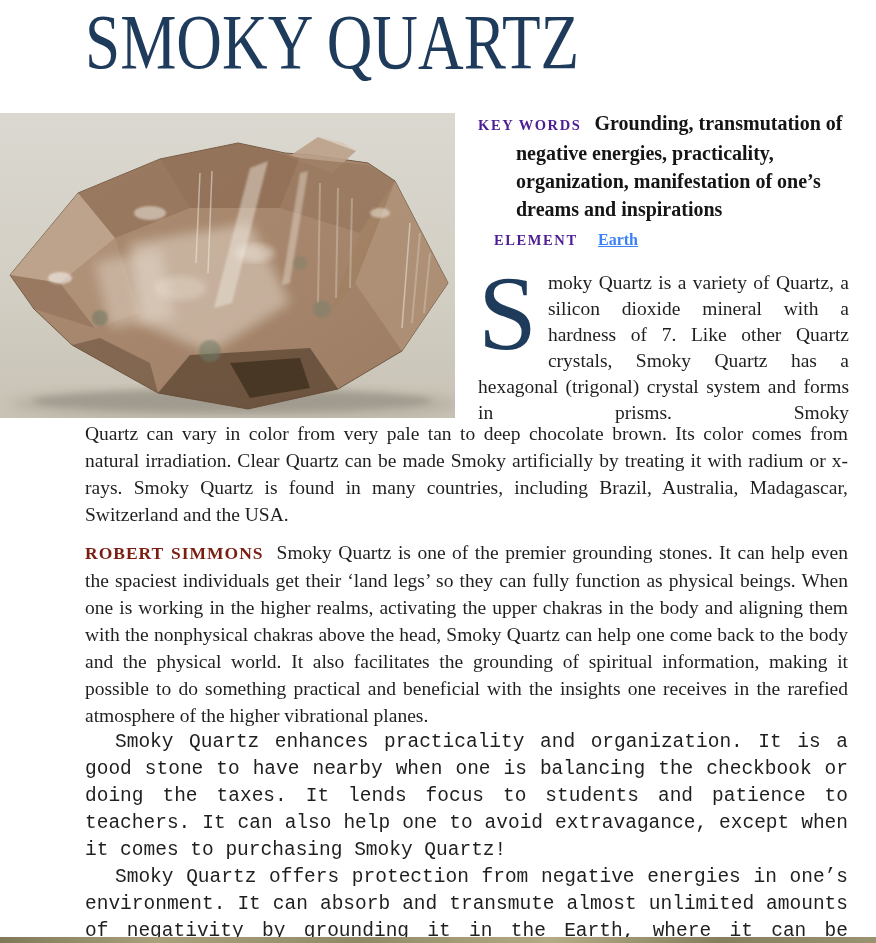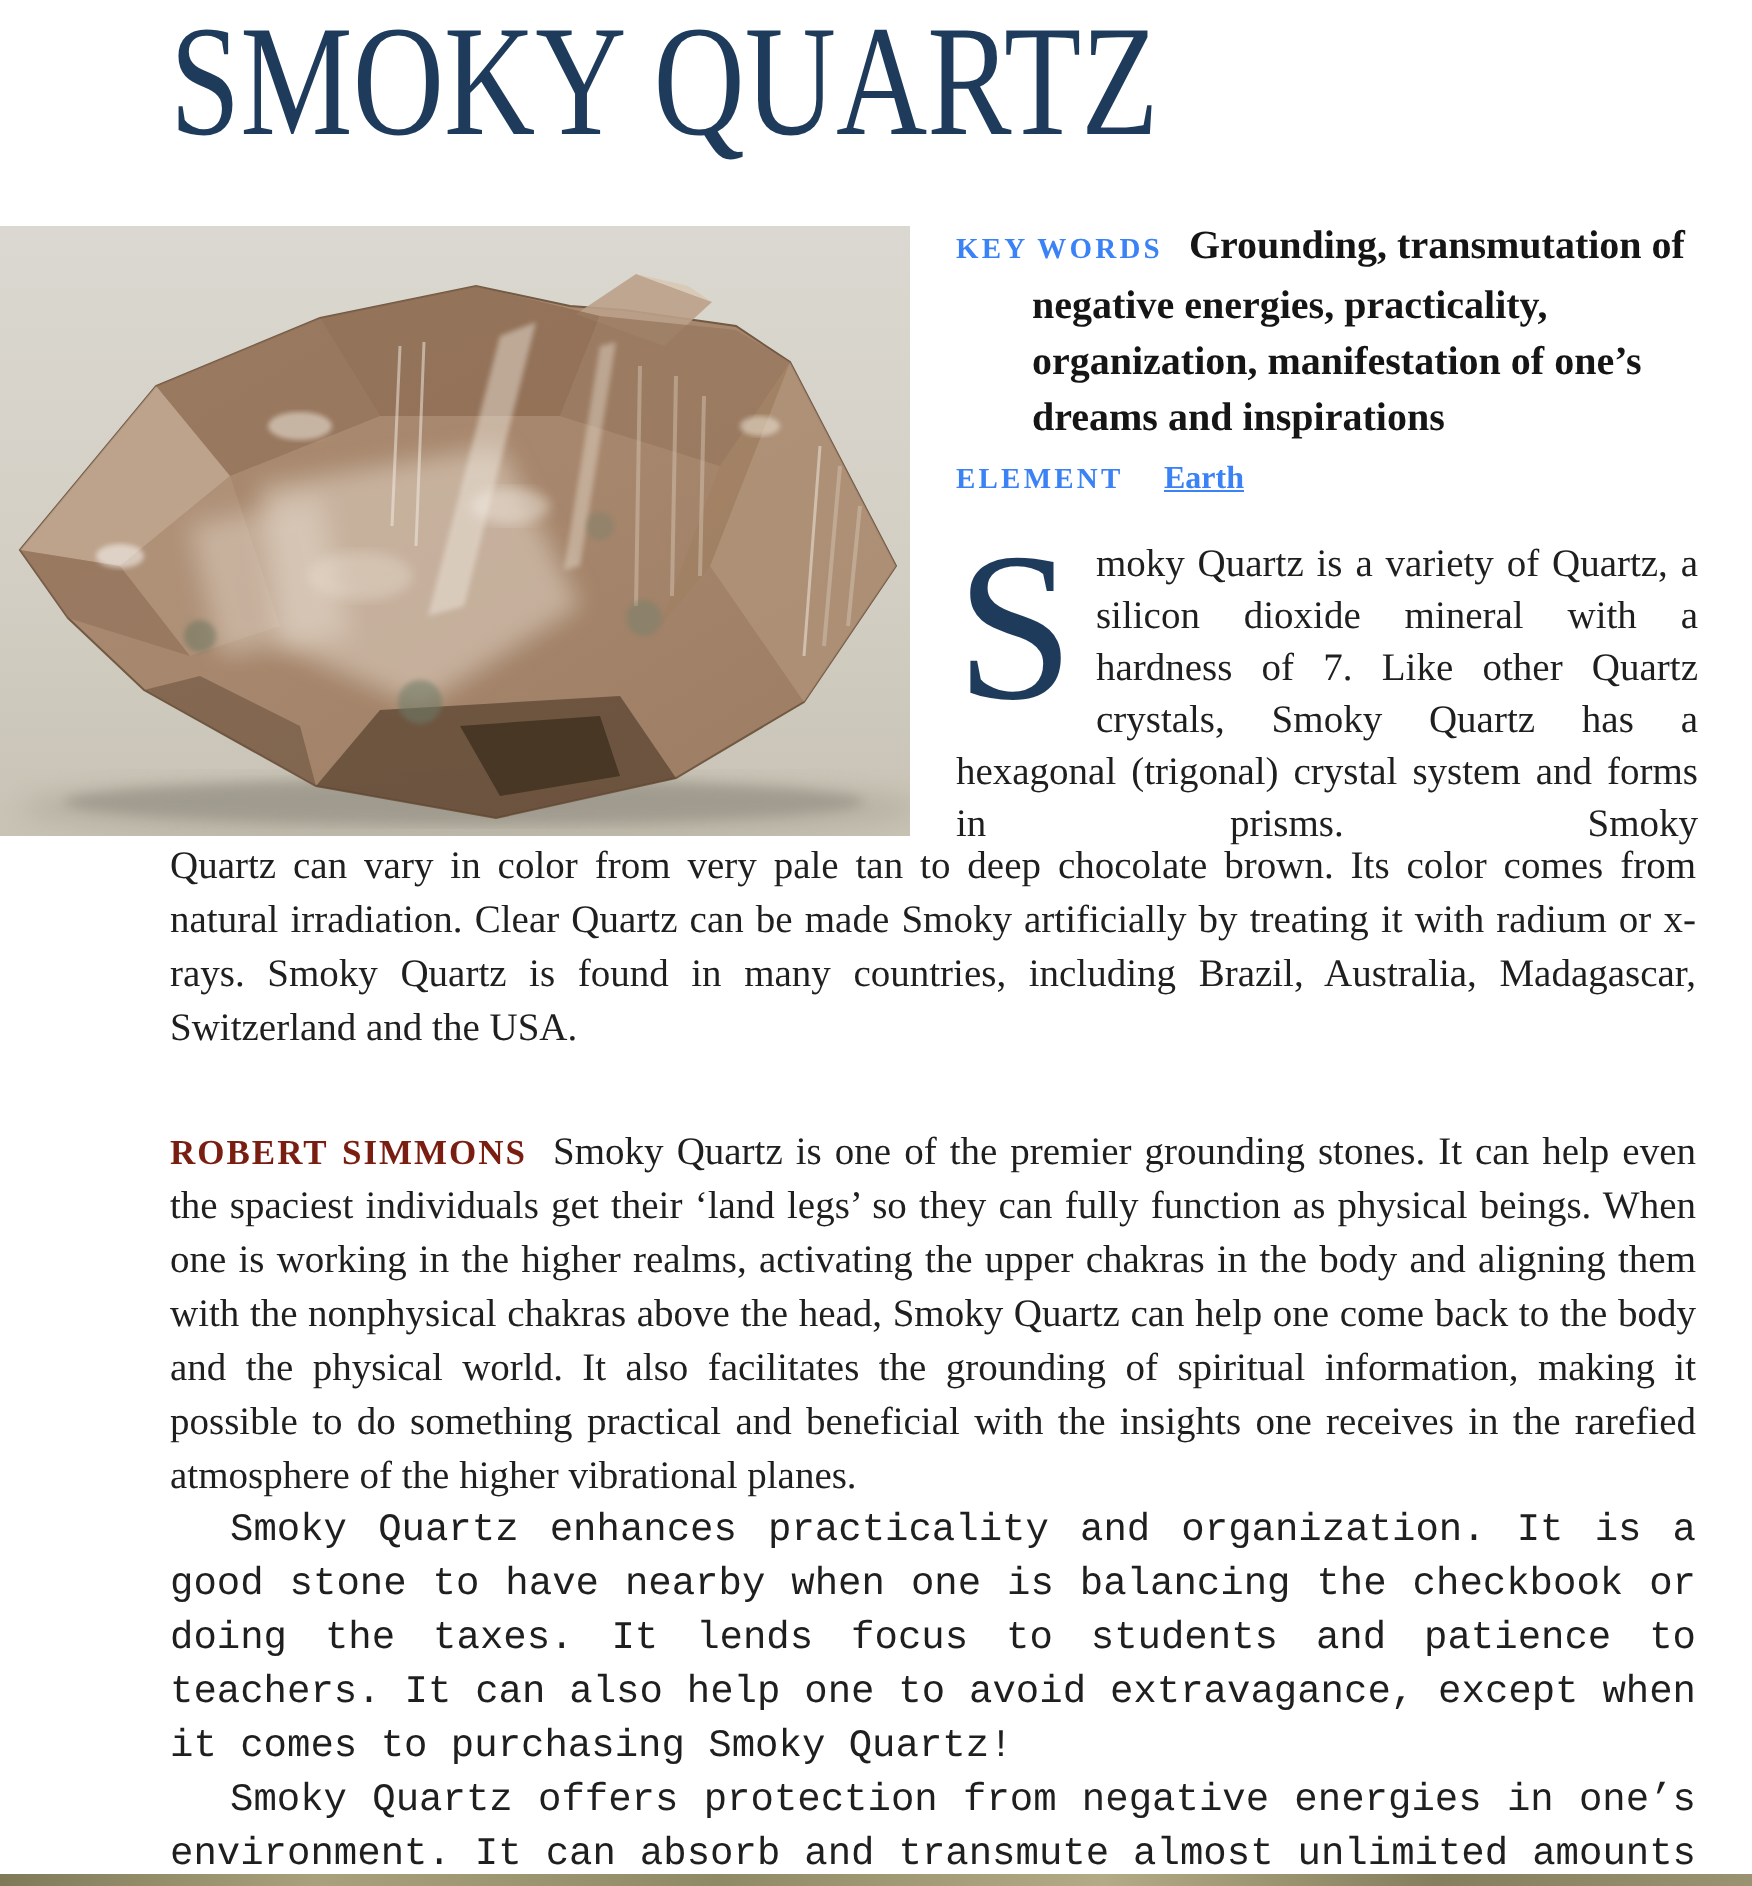--- a/index.html
+++ b/index.html
@@ -39,39 +39,40 @@
     position: absolute;
     left: 478px;
     top: 109px;
     width: 371px;
   }
   .label {
     font-family: "Liberation Serif", serif;
     font-weight: bold;
     font-size: 14.5px;
     letter-spacing: 1.6px;
-    color: #3b82f6;
+    color: #4c1d95;
   }
   .kw-para {
     padding-left: 38px;
     text-indent: -38px;
     font-weight: bold;
     font-size: 20px;
     line-height: 28px;
     color: #151515;
   }
   .kw-para .label { margin-right: 13px; }
   .prop-row {
     display: flex;
     align-items: baseline;
     line-height: 30px;
     margin-top: 2px;
   }
   .prop-label {
     flex: 0 0 104px;
+    margin-left: 16px;
   }
   .prop-value {
     font-weight: bold;
     font-size: 16px;
     color: #3b82f6;
     text-decoration: underline;
   }
   .intro-first {
     margin-top: 15px;
     font-size: 19.5px;
@@ -90,21 +91,21 @@
   }
   .body-text {
     position: absolute;
     left: 85px;
     top: 420px;
     width: 763px;
     font-size: 19.5px;
     line-height: 27px;
   }
   .body-text p { text-align: justify; }
-  .simmons { margin-top: 35px; }
+  .simmons { margin-top: 11px; }
   .author {
     font-weight: bold;
     font-size: 17.5px;
     letter-spacing: 1px;
     color: #7b1e12;
     margin-right: 13px;
   }
   .indent { text-indent: 30px; font-family: Liberation Mono, monospace; }
   .force-last { text-align-last: justify; }
   .bottom-strip {

